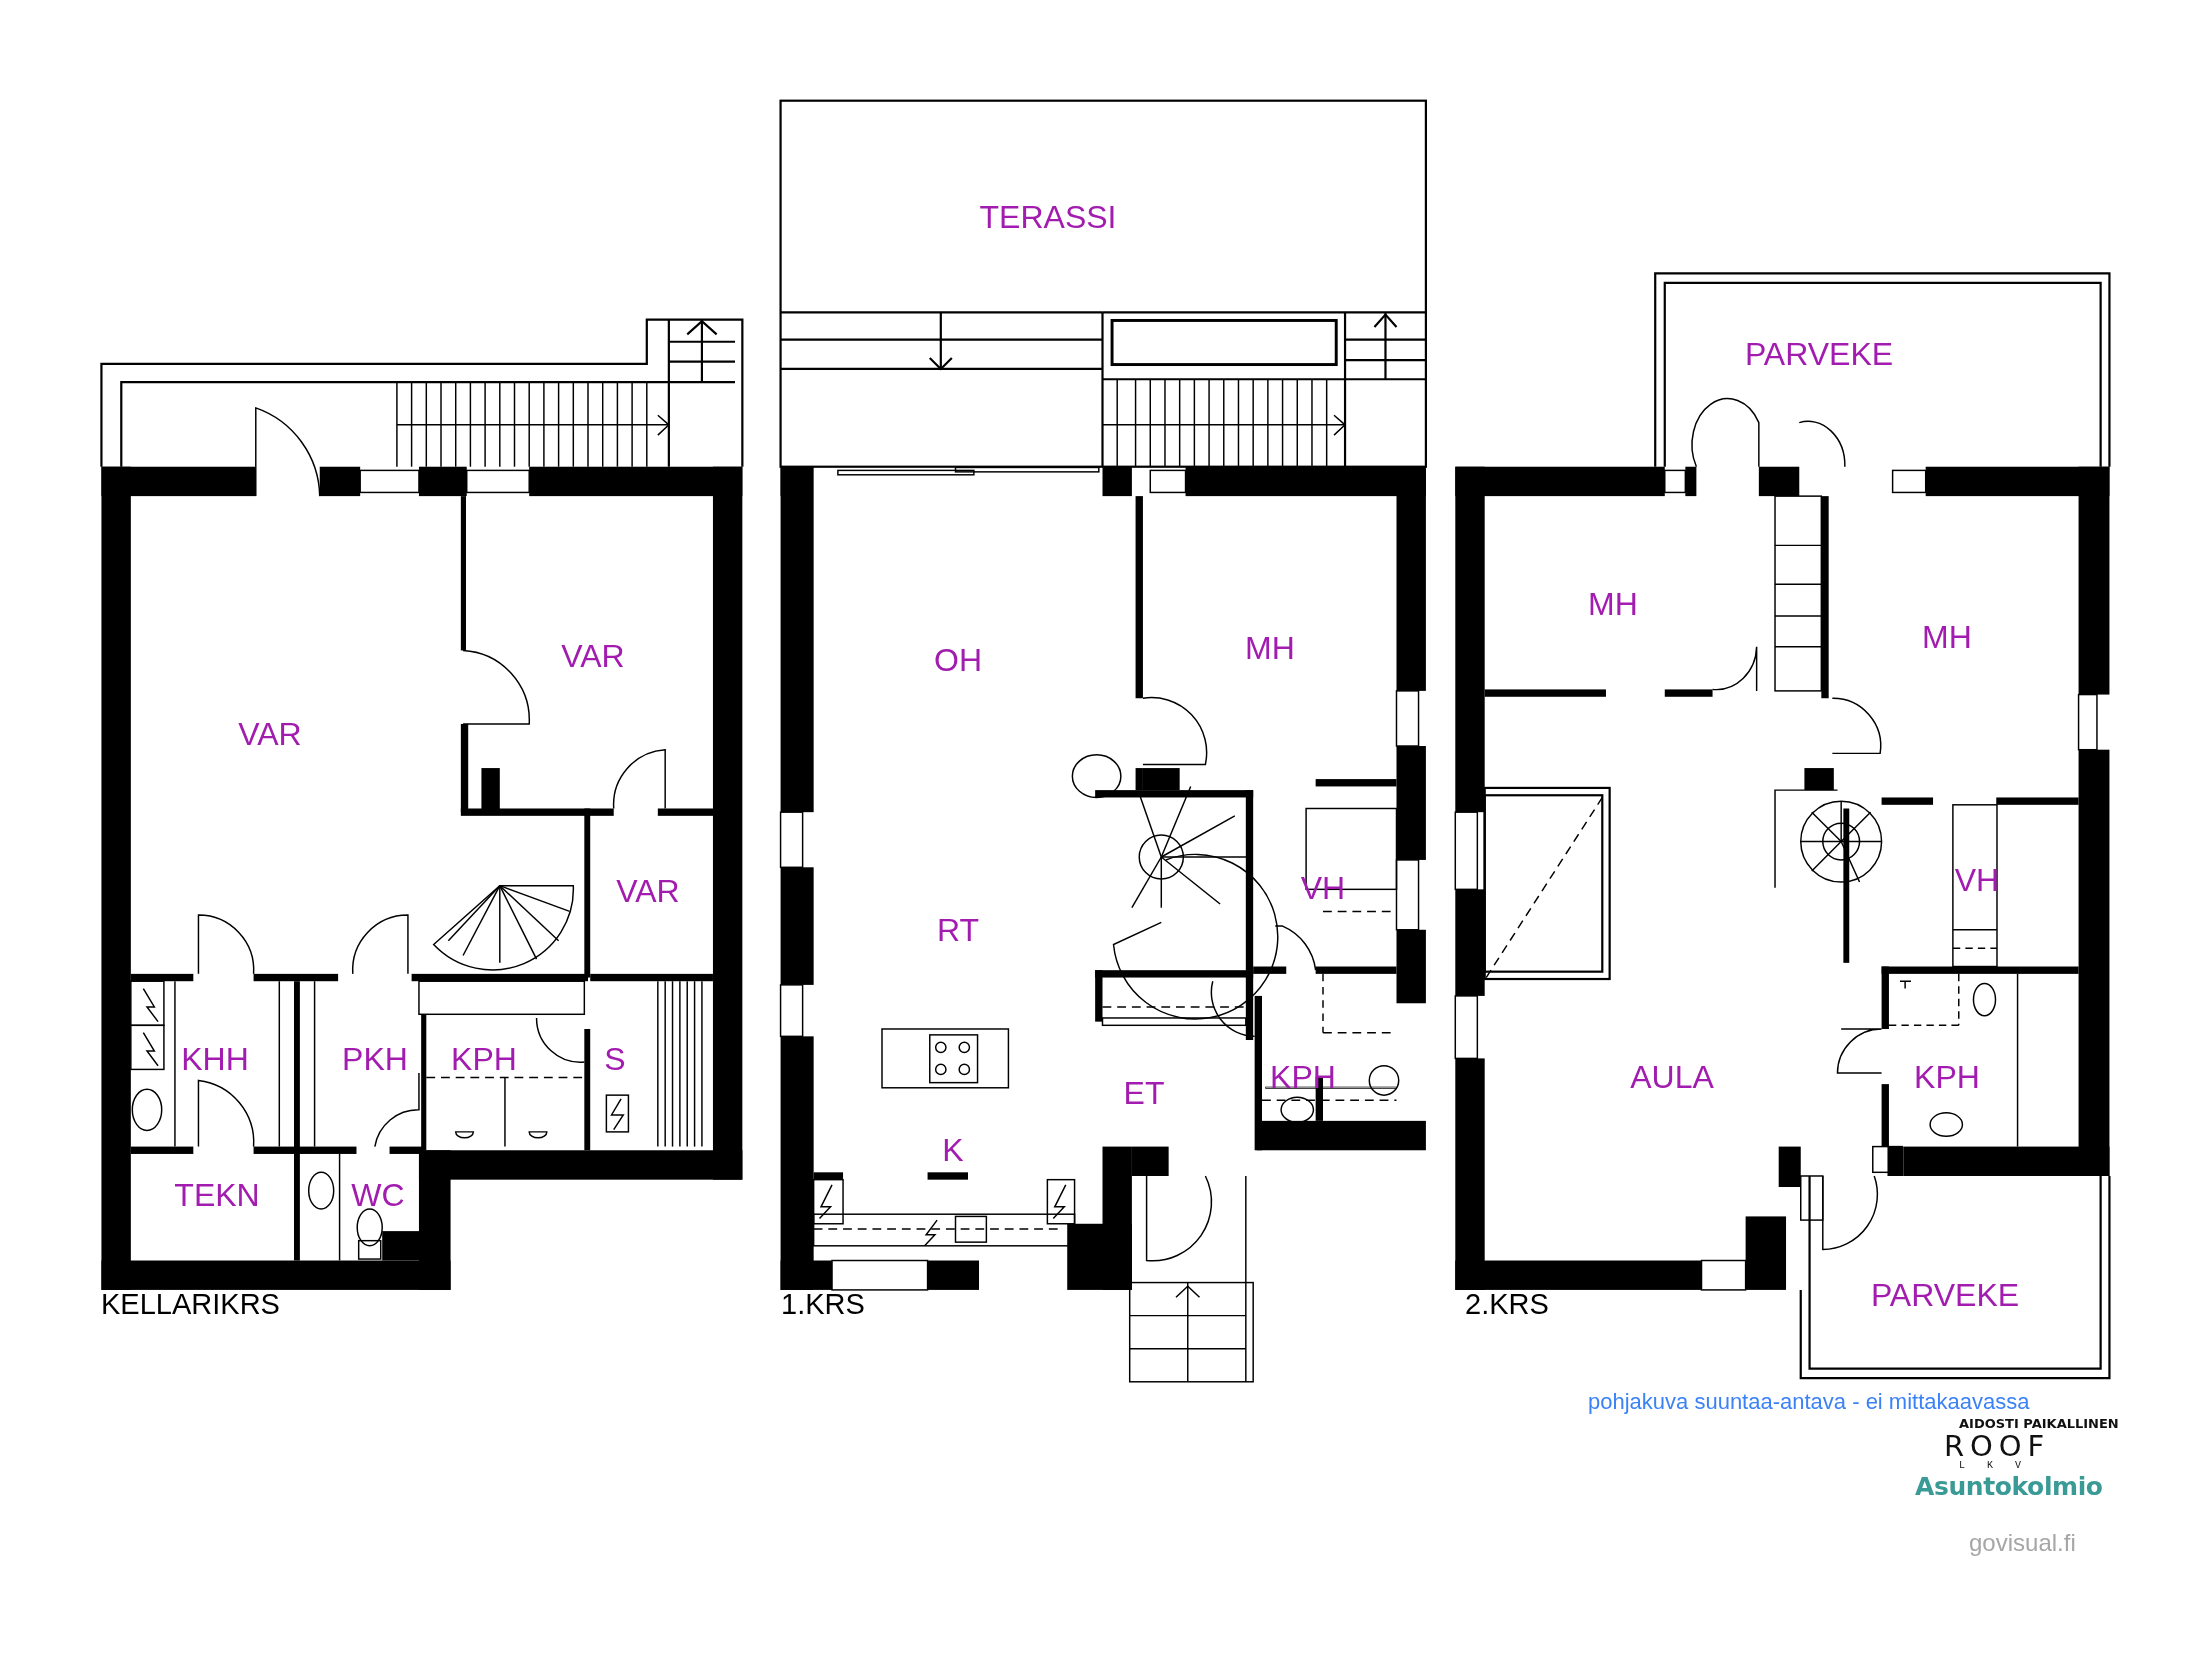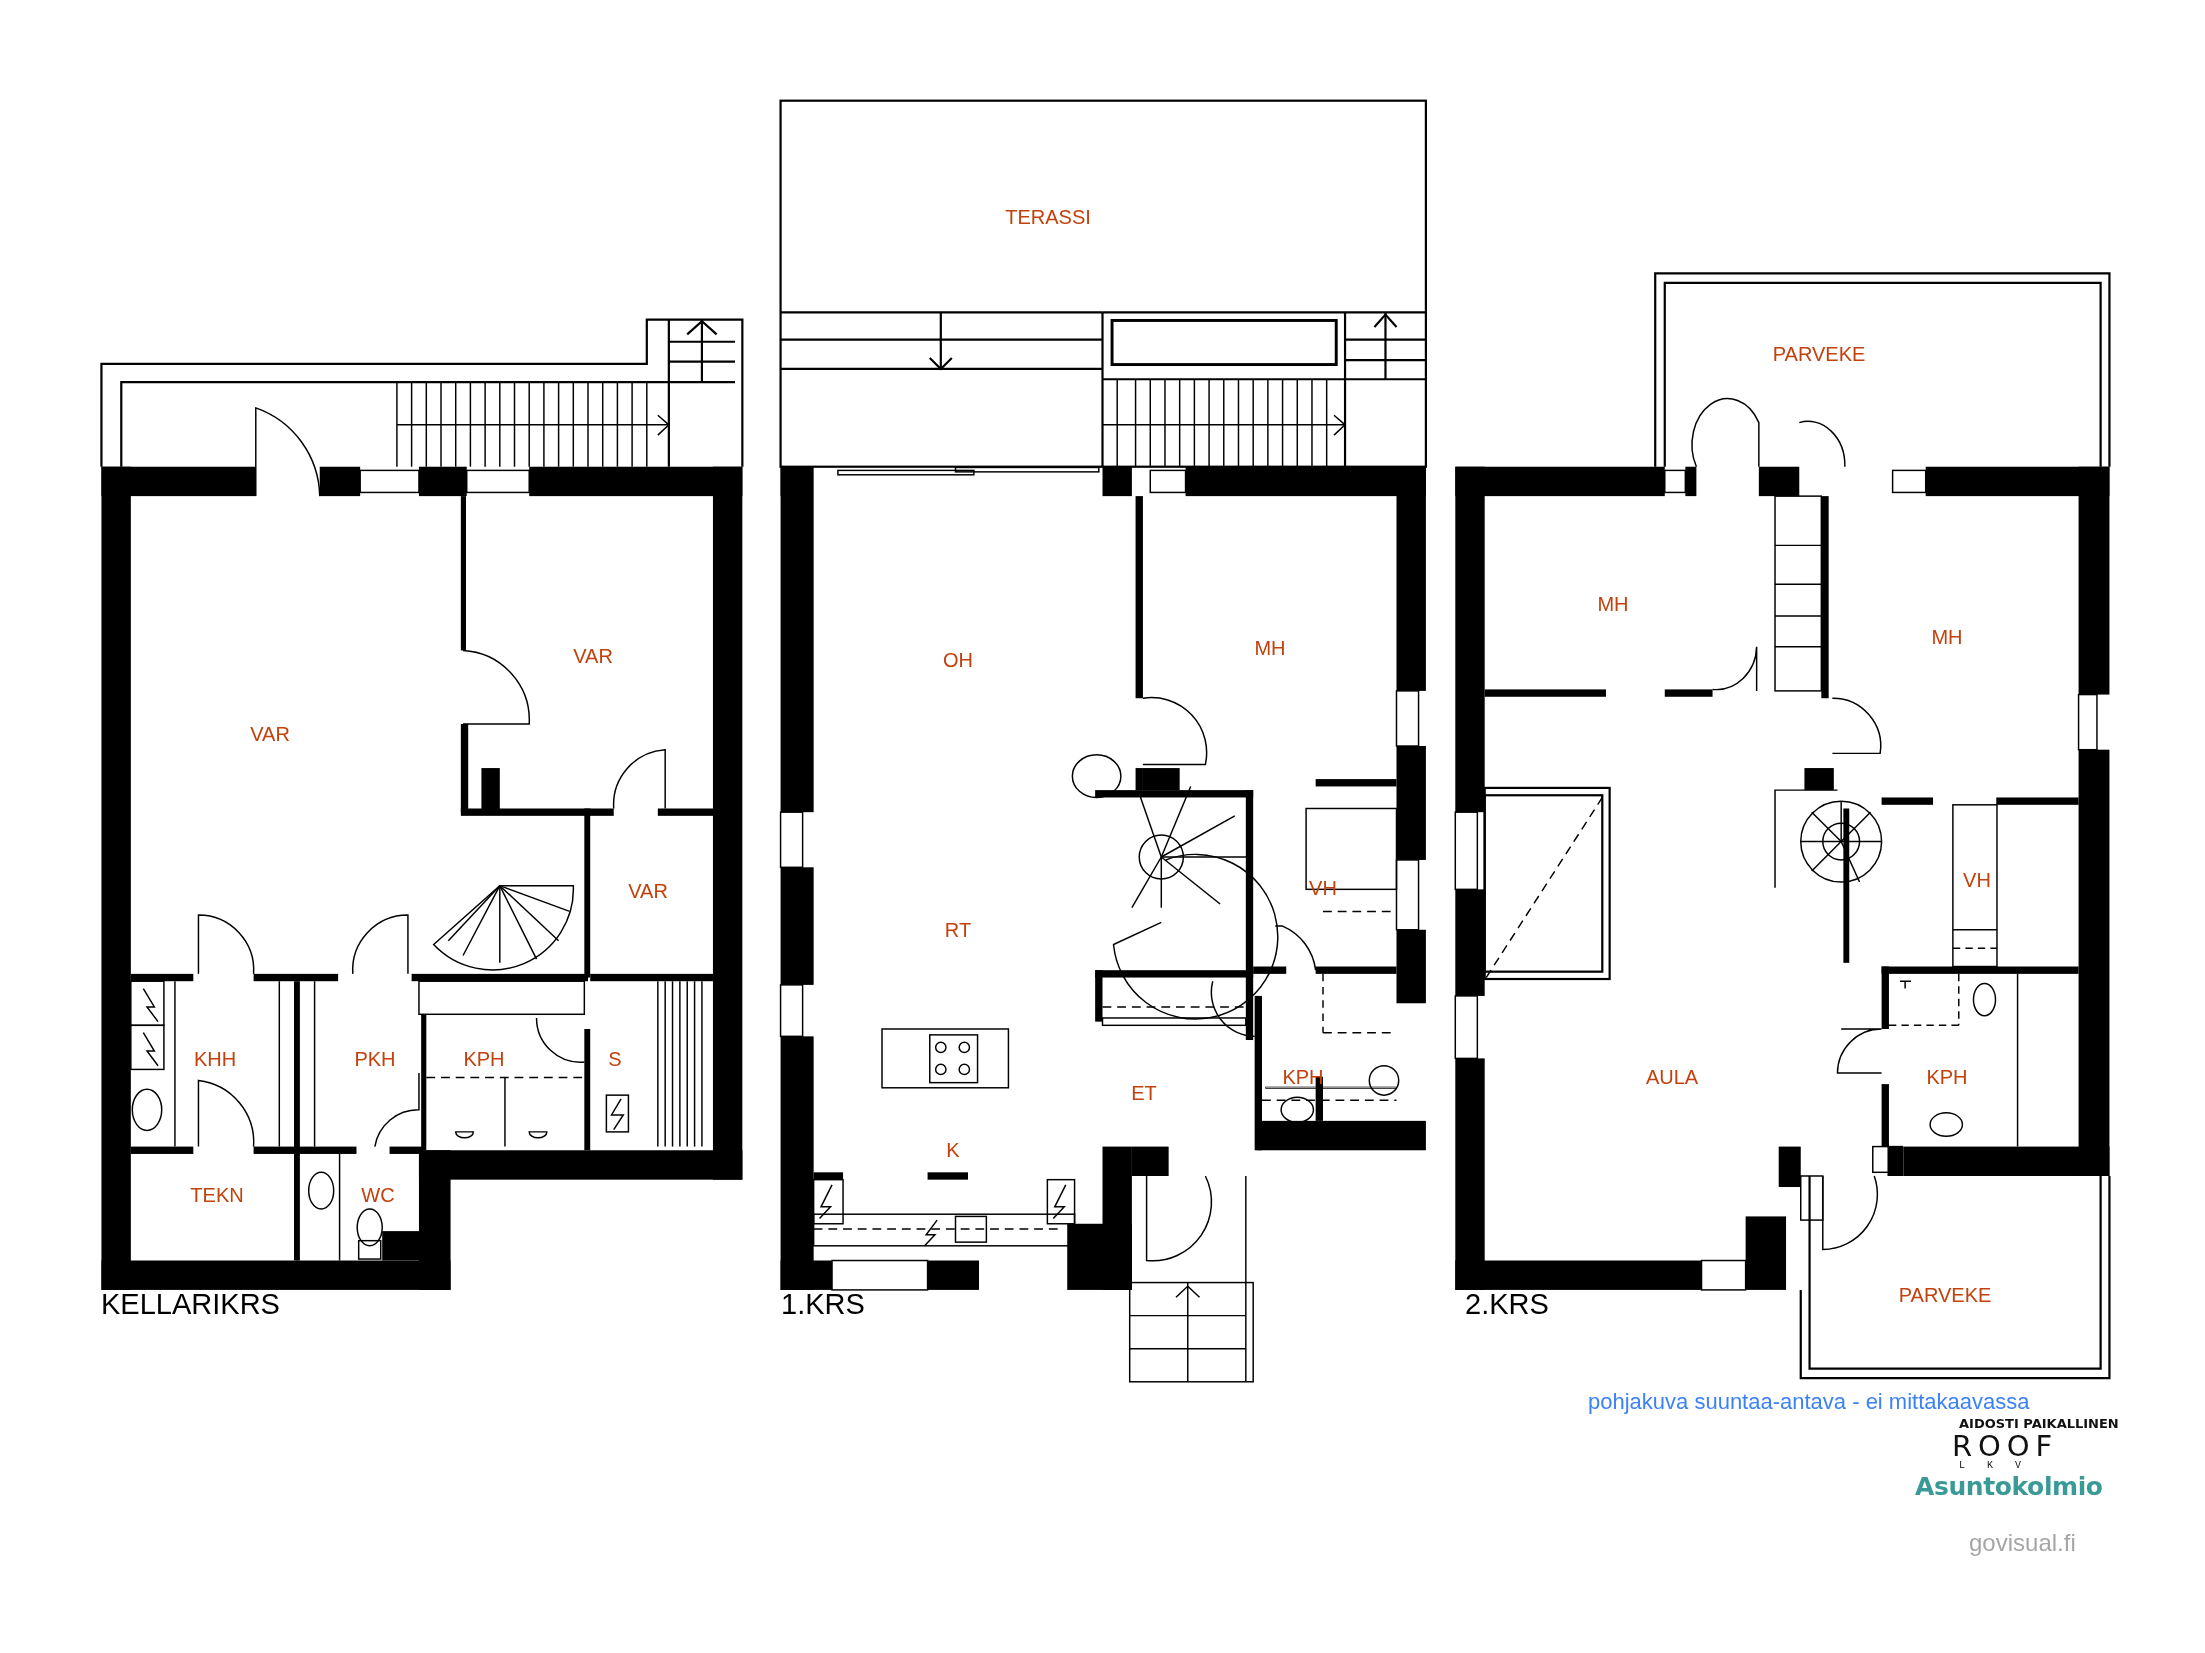--- a/index.html
+++ b/index.html
@@ -1,21 +1,21 @@
 <!DOCTYPE html>
 <html style="font-size:11.8px"><head>
 <meta charset="utf-8">
 <style>
   html, body { margin:0; padding:0; background:#ffffff; }
   body { width:2205px; height:1653px; position:relative; overflow:hidden; font-family:"Liberation Sans", sans-serif; }
   svg.plan { position:absolute; left:0; top:0; width:2205px; height:1653px; }
-  .room-label { position:absolute; font-family:"Liberation Sans", sans-serif; font-size:20px; color:#c2410c; transform:translate(-50%,-50%); white-space:nowrap; }
+  .room-label { position:absolute; font-family:"Liberation Sans", sans-serif; font-size:32px; color:#a21caf; transform:translate(-50%,-50%); white-space:nowrap; }
   .floor-label { position:absolute; font-family:"Liberation Sans", sans-serif; font-size:29px; color:#000; white-space:nowrap; }
   .disclaimer { position:absolute; left:1588px; top:1389px; font-family:"Liberation Sans", sans-serif; font-size:22px; color:#3b82f6; white-space:nowrap; }
-  .roof-logo { position:absolute; left:1944px; top:1429px; font-family:"DejaVu Sans", sans-serif; font-size:29px; letter-spacing:5.9px; color:#111;margin-left:8px; }
+  .roof-logo { position:absolute; left:1944px; top:1429px; font-family:"DejaVu Sans", sans-serif; font-size:29px; letter-spacing:5.9px; color:#111; }
   .roof-sub { position:absolute; left:1959px; top:1460px; font-family:Liberation Mono, monospace; font-size:10px; letter-spacing:22px; color:#111; }
   .ak-logo { position:absolute; left:1915px; top:1472px; font-family:"DejaVu Sans", sans-serif; font-weight:bold; font-size:25px; color:#3a9a96; letter-spacing:-0.4px; }
   .ak-sub { position:absolute; left:1959px; top:1416px; font-family:"DejaVu Sans", sans-serif; font-weight:bold; font-size:13px; color:#111; }
   .govisual { position:absolute; left:1969px; top:1529px; font-family:"Liberation Sans", sans-serif; font-size:24px; color:#a6a6a6; }
 </style>
 </head>
 <body>
 
 <svg class="plan" viewBox="0 0 3000 2249" xmlns="http://www.w3.org/2000/svg">
   <g stroke="#000" fill="none" stroke-width="3">

